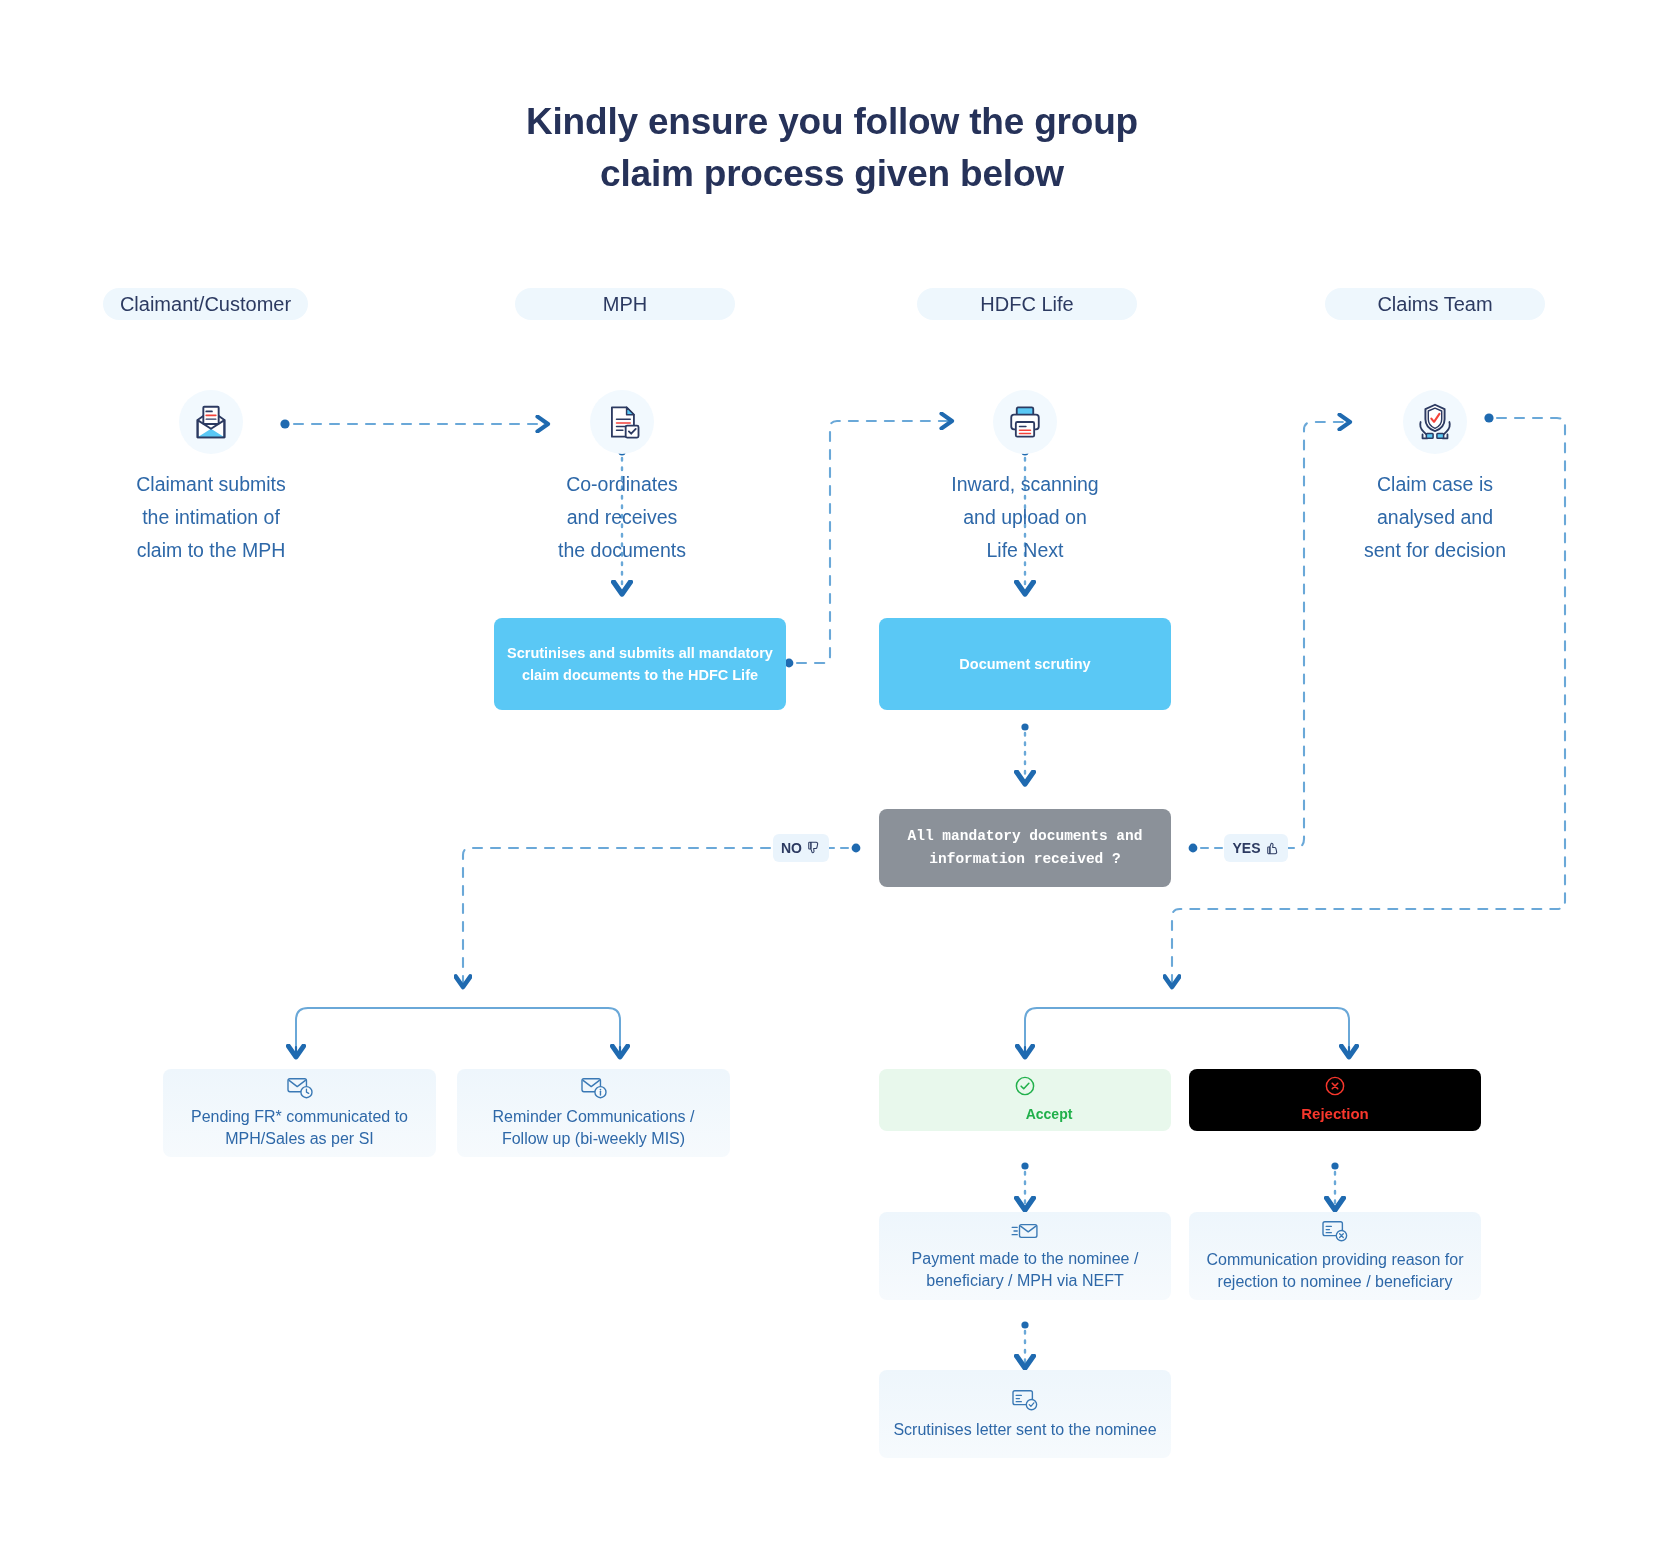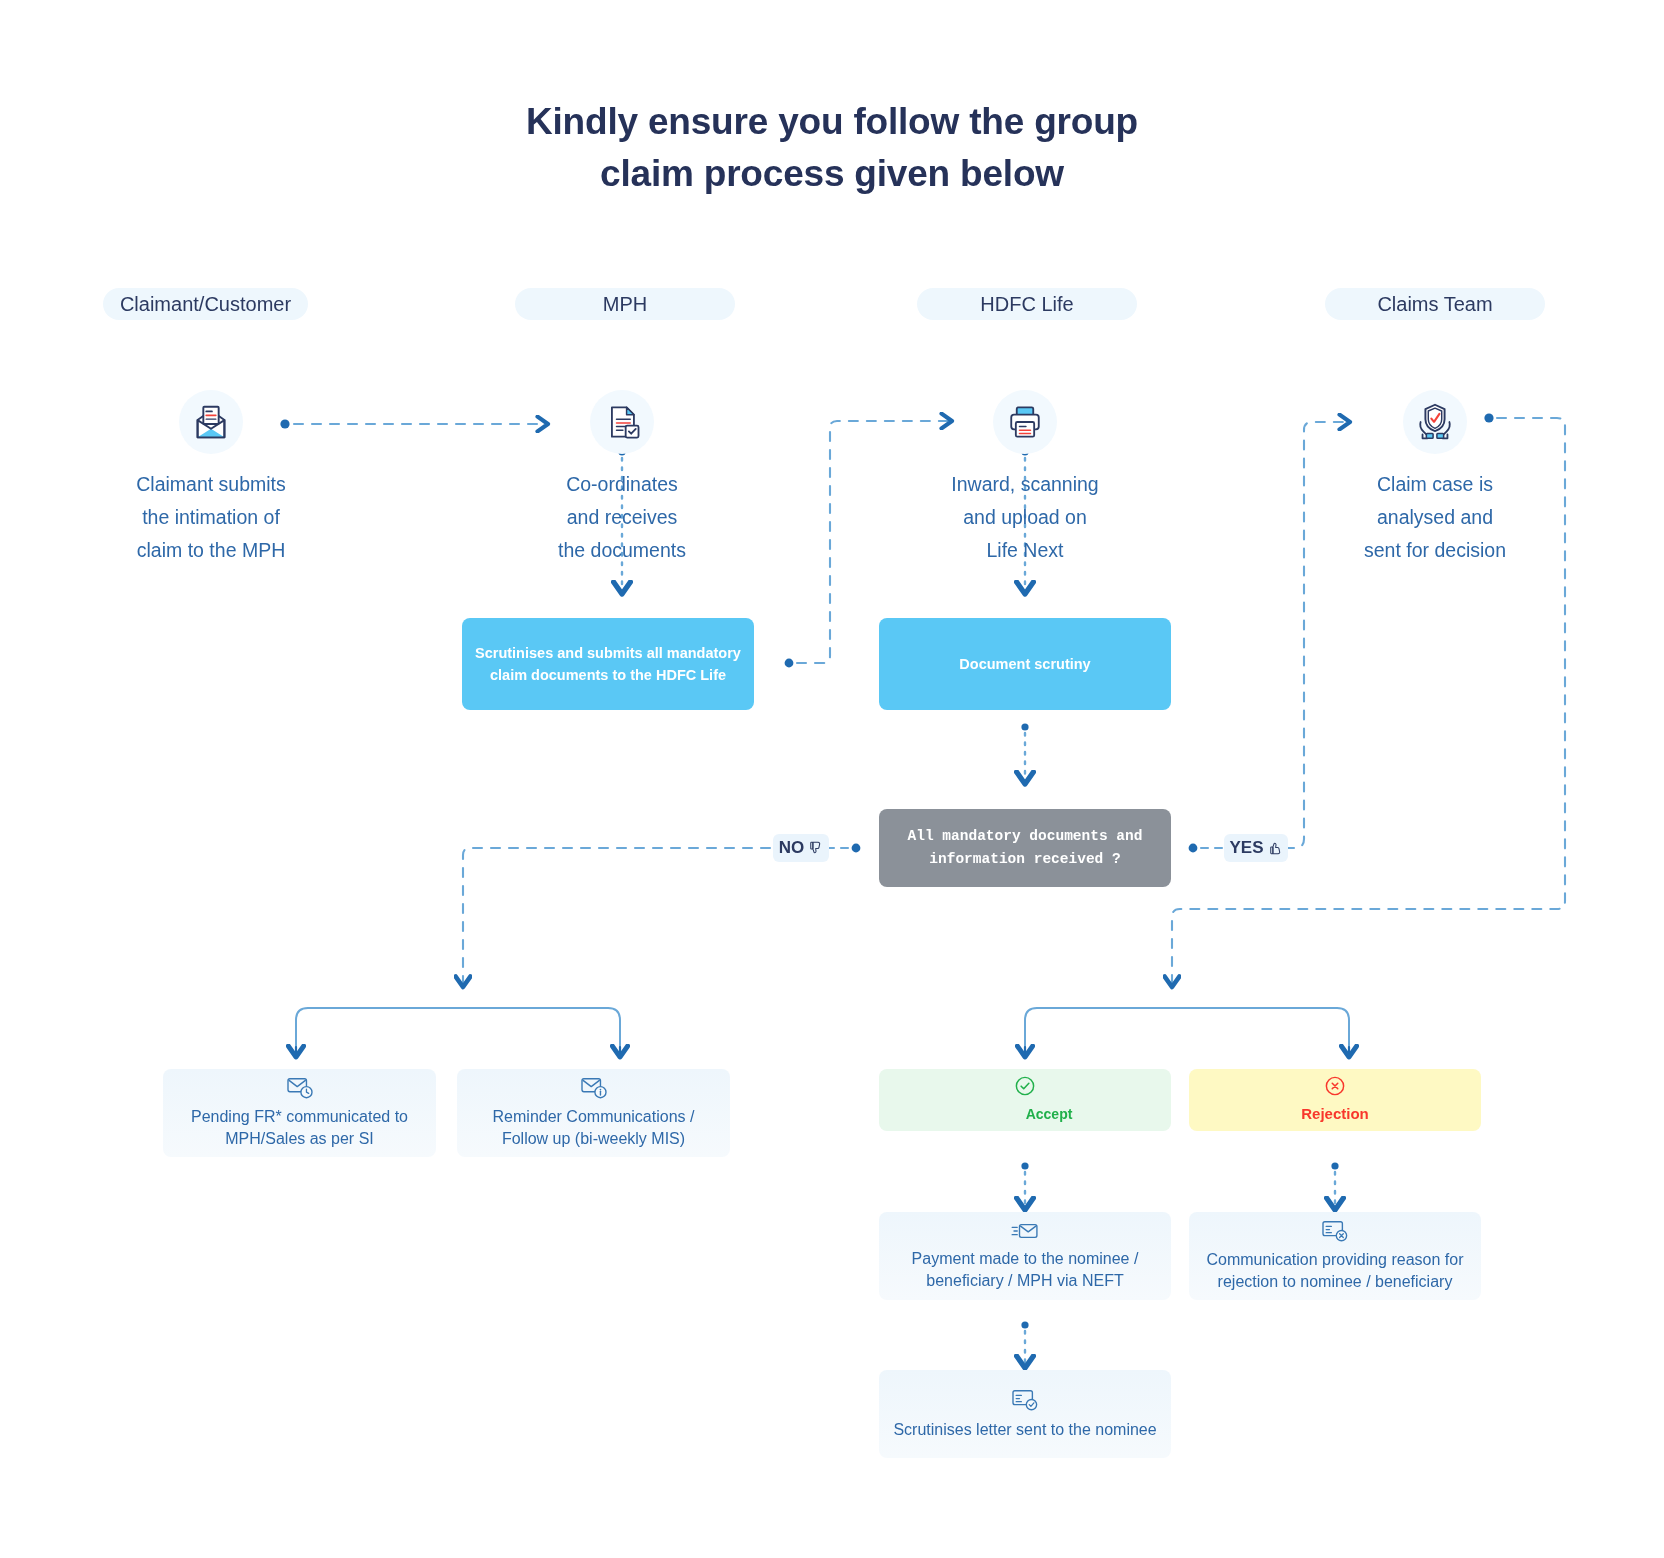--- a/index.html
+++ b/index.html
@@ -81,30 +81,30 @@
   .card .ct{
     color:#2e68a8;font-size:16px;line-height:22px;text-align:center;font-weight:500;
   }
   .card .cicon{height:26px;margin-bottom:6px;display:flex;align-items:center;justify-content:center;}
 
   .card-accept{
     background:#e8f8ec;
   }
   .card-accept .ct{color:#21b04b;font-weight:bold;font-size:14px;margin-left:48px;}
   .card-reject{
-    background:#fef9c3;
+    background:#000000;
   }
   .card-reject .ct{color:#f8372c;font-weight:bold;font-size:15px;}
 
   
   .pill{
     position:absolute;height:28px;border-radius:6px;background:#eaf4fc;
     display:flex;align-items:center;justify-content:center;gap:5px;
     padding:0 9px;box-sizing:border-box;
-    color:#2c3a61;font-size:17px;font-weight:bold;
+    color:#2c3a61;font-size:14px;font-weight:bold;
   }
   .pill .pi{display:flex;align-items:center;}
 </style>
 </head>
 <body>
 
 <div id="stage">
 
   <div class="title">
     <span class="ln">Kindly ensure you follow the group</span>
@@ -233,21 +233,21 @@
         <path d="M20.2 20.4 L23 23.8 L28.6 15.6" fill="none" stroke="#f4423a" stroke-width="2.2" stroke-linecap="round" stroke-linejoin="round"></path>
         <path d="M9 24 C8 27 9 31 12 34 L16 38 L16 41 L11 41 L11 37" fill="none" stroke="#2c3a61" stroke-width="1.9" stroke-linejoin="round" stroke-linecap="round"></path>
         <path d="M39 24 C40 27 39 31 36 34 L32 38 L32 41 L37 41 L37 37" fill="none" stroke="#2c3a61" stroke-width="1.9" stroke-linejoin="round" stroke-linecap="round"></path>
         <rect x="15" y="36" width="7" height="5" rx="0.8" fill="#5ac8f5" stroke="#2c3a61" stroke-width="1.6"></rect>
         <rect x="26" y="36" width="7" height="5" rx="0.8" fill="#5ac8f5" stroke="#2c3a61" stroke-width="1.6"></rect>
       </svg>
     </div>
     <div class="cap">Claim case is<br>analysed and<br>sent for decision</div>
   </div>
 
-  <div class="box box-cyan" style="left:462px;top:618px;width:292px;height:92px;">
+  <div class="box box-cyan" style="left:494px;top:618px;width:292px;height:92px;">
     <div class="bt">Scrutinises and submits all mandatory claim documents to the HDFC Life</div>
   </div>
 
   <div class="box box-cyan" style="left:879px;top:618px;width:292px;height:92px;">
     <div class="bt">Document scrutiny</div>
   </div>
 
   <div class="box box-gray" style="left:879px;top:809px;width:292px;height:78px;">
     <div class="bt">All mandatory documents and information received ?</div>
   </div>

